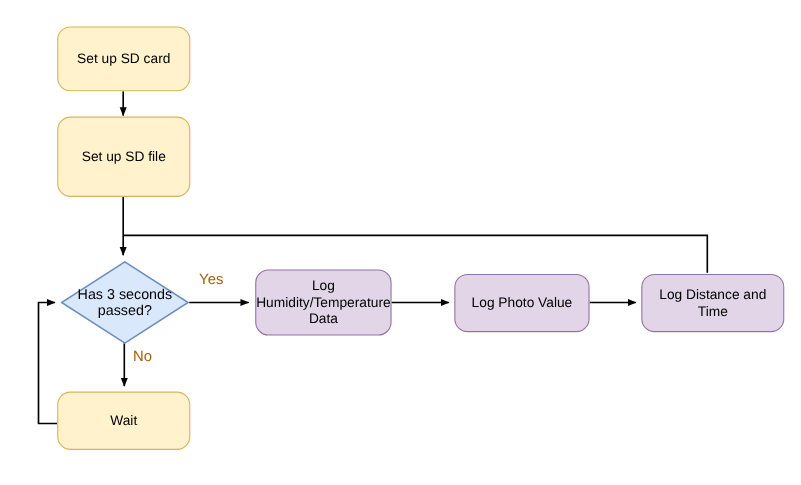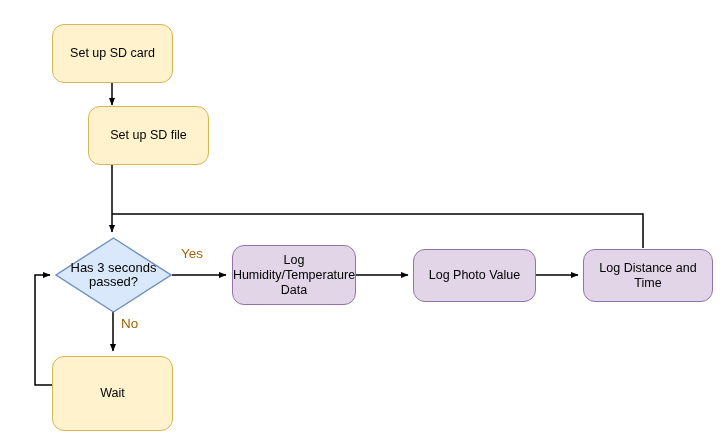--- a/index.html
+++ b/index.html
@@ -105,33 +105,33 @@
 
     <path d="M536,275 L578,275" stroke="#000000" stroke-width="1.5" fill="none" marker-end="url(#arrow)"></path>
 
     <path d="M643,248 L643,214 L112,214" stroke="#000000" stroke-width="1.5" fill="none"></path>
   </svg>
 
   <div class="node process yellow" style="left:52px; top:24px; width:121px; height:59px;">
     <span class="label">Set up SD card</span>
   </div>
 
-  <div class="node process yellow" style="left:52px; top:106px; width:121px; height:59px;margin-left:36px;">
+  <div class="node process yellow" style="left:52px; top:106px; width:121px; height:73px;">
     <span class="label">Set up SD file</span>
   </div>
 
   <div class="node decision" style="left:55px; top:237px; width:117px; height:76px;">
     <svg class="diamond-shape" viewBox="0 0 117 76" preserveAspectRatio="none" xmlns="http://www.w3.org/2000/svg">
       <polygon points="58.5,1 116,38 58.5,75 1,38" fill="#dae8fc" stroke="#6c8ebf" stroke-width="1.4"></polygon>
     </svg>
     <span class="label">Has 3 seconds
 passed?</span>
   </div>
 
-  <div class="node process yellow" style="left:52px; top:356px; width:121px; height:75px;">
+  <div class="node process yellow" style="left:52px; top:356px; width:121px; height:53px;">
     <span class="label">Wait</span>
   </div>
 
   <div class="node process purple" style="left:232px; top:245px; width:124px; height:60px;">
     <span class="label">Log
 Humidity/Temperature
 Data</span>
   </div>
 
   <div class="node process purple" style="left:413px; top:249px; width:123px; height:53px;">

